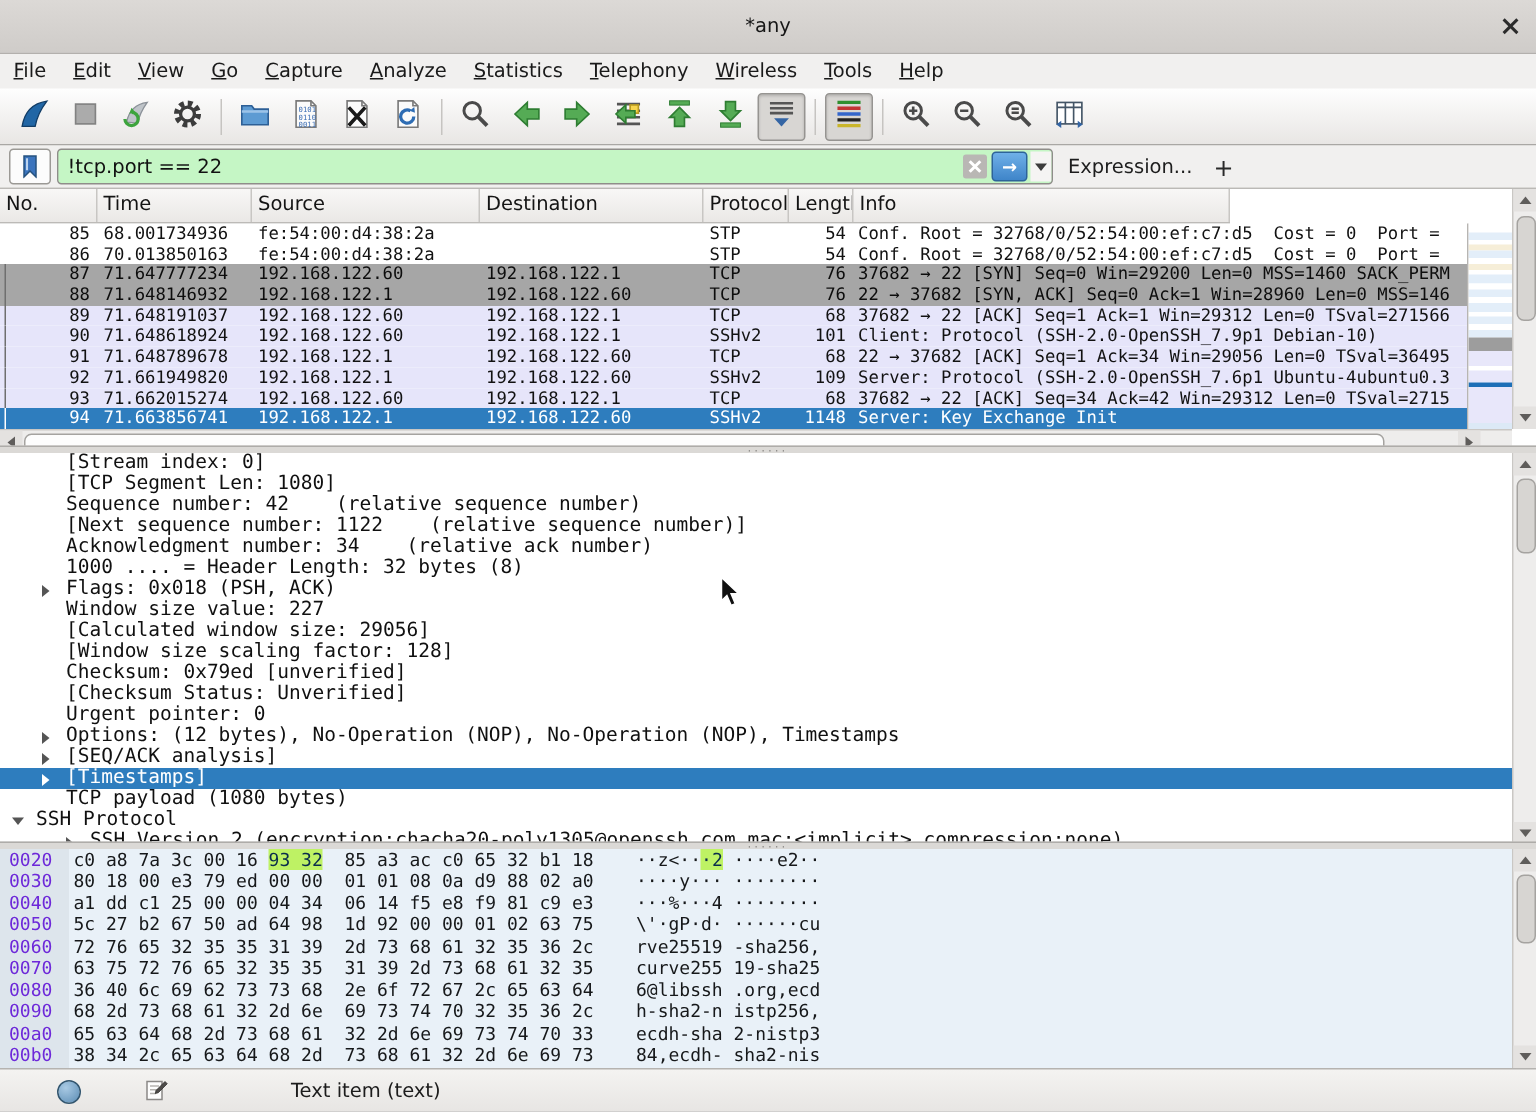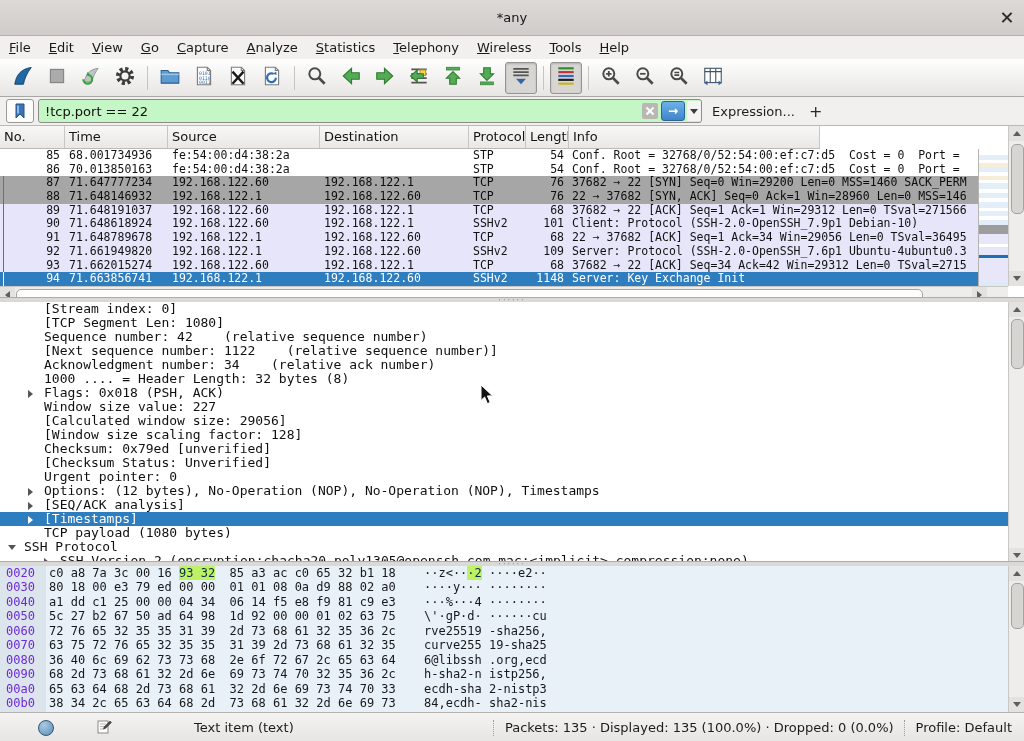--- a/index.html
+++ b/index.html
@@ -523,25 +523,19 @@
   <div class="statusbar">
     <span class="expert-dot"></span>
     <span class="comment-icon">
       <svg width="16" height="16" viewBox="0 0 16 16">
         <rect x="2" y="3" width="10" height="12" fill="#fdfdfd" stroke="#8a8886"></rect>
         <path d="M4,6 h6 M4,8.5 h6 M4,11 h4" stroke="#b5b3b0" stroke-width="1"></path>
         <path d="M8,9 L14,3 L15.5,4.5 L9.5,10.5 L7.5,11 Z" fill="#4d4b49" stroke="#2e2c2a" stroke-width="0.5"></path>
       </svg>
     </span>
     <span class="sb-fieldinfo">Text item (text)</span>
-    <span class="sb-right">
-      <span class="sb-dotsep"></span>
-      <span class="sb-counts">Packets: 135 · Displayed: 135 (100.0%) · Dropped: 0 (0.0%)</span>
-      <span class="sb-dotsep"></span>
-      <span class="sb-profile">Profile: Default</span>
-    </span>
   </div>
 
   <svg class="cursor" style="left:480px;top:384px;" width="14" height="21" viewBox="0 0 14 21">
     <path d="M1,1 L1,16.5 L4.6,13 L7.4,19.6 L10.2,18.4 L7.4,11.9 L12.6,11.9 Z" fill="#111" stroke="#fff" stroke-width="1"></path>
   </svg>
 
 </div>
 
 </body></html>

